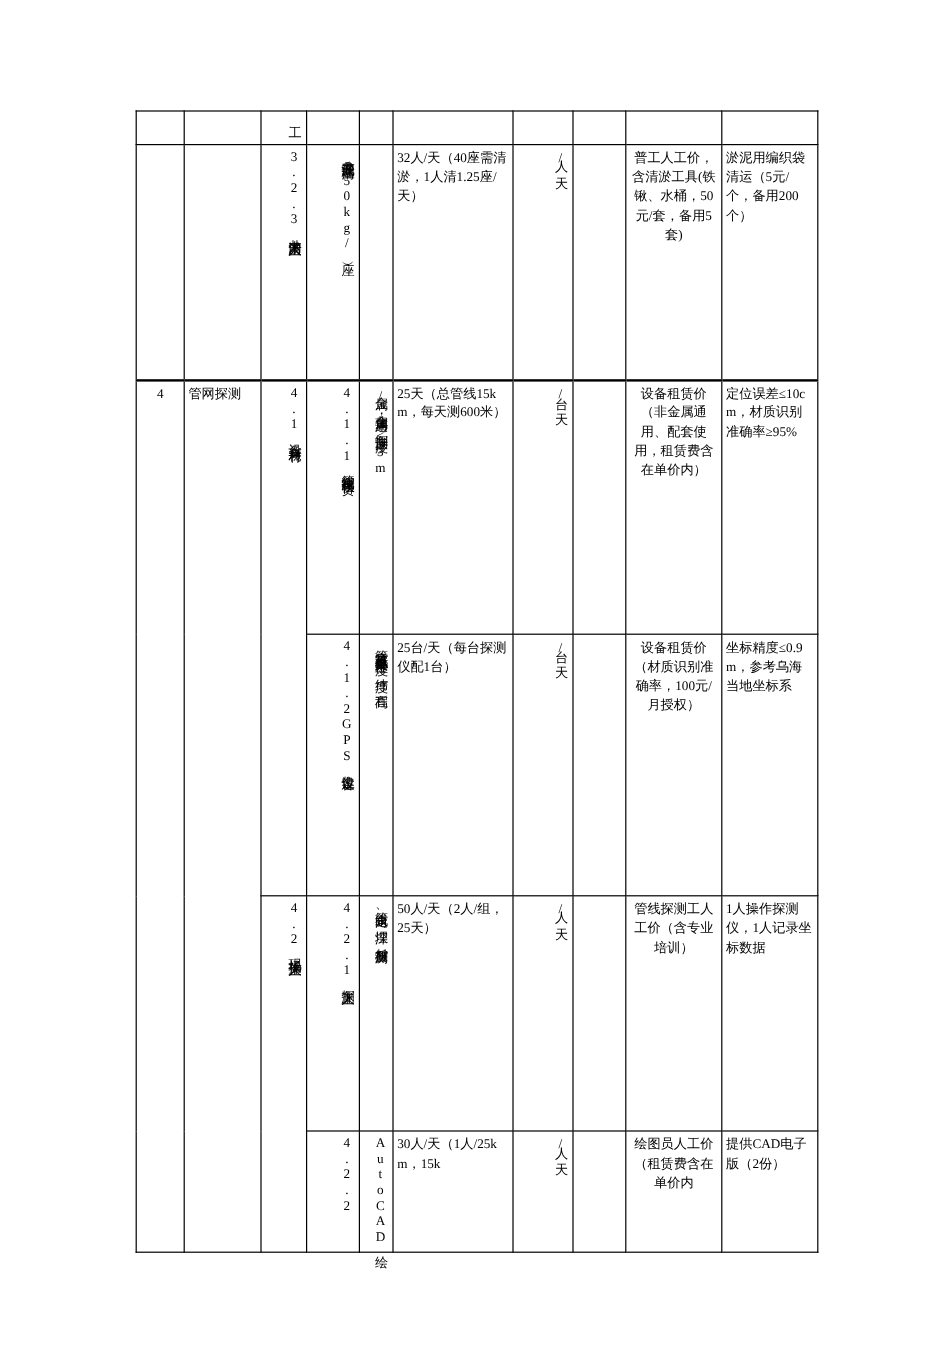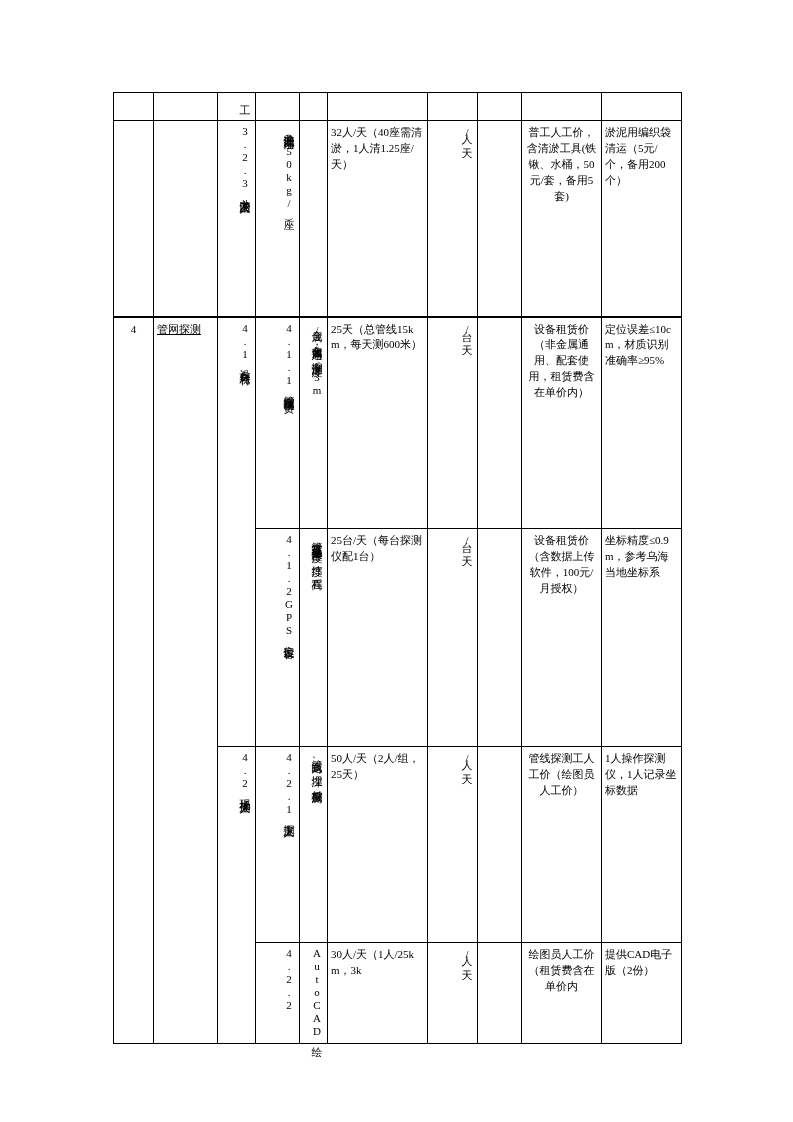--- a/index.html
+++ b/index.html
@@ -50,21 +50,21 @@
     text-align: center;
   }
   td.mid {
     vertical-align: middle;
   }
   
   tr.section-start > td {
     border-top: 2px solid #000000;
   }
   .col-a { width: 40px; }
-  .col-b { width: 64px; text-decoration: underline; }
+  .col-b { width: 64px; }
   .col-c { width: 38px; }
   .col-d { width: 44px; }
   .col-e { width: 28px; }
   .col-f { width: 100px; }
   .col-g { width: 50px; }
   .col-h { width: 44px; }
   .col-i { width: 80px; text-align: center; }
   .col-j { width: 80px; }
 </style>
 </head>
@@ -125,39 +125,39 @@
           <td class="col-i">设备租赁价（非金属通用、配套使用，租赁费含在单价内）</td>
           <td class="col-j">定位误差≤10cm，材质识别准确率≥95%</td>
         </tr>
 
         <tr style="height: 218px;">
           <td class="col-d vert">4.1.2GPS定位设备</td>
           <td class="col-e vert">管线节点坐标采集（经度、纬度、高程）</td>
           <td class="col-f">25台/天（每台探测仪配1台）</td>
           <td class="col-g vert">台/天</td>
           <td class="col-h"></td>
-          <td class="col-i">设备租赁价（含数据上传软件，100元/月授权）</td>
+          <td class="col-i">设备租赁价（材质识别准确率，100元/月授权）</td>
           <td class="col-j">坐标精度≤0.9m，参考乌海当地坐标系</td>
         </tr>
 
         <tr style="height: 196px;">
           <td class="col-c vert" rowspan="2">4.2现场操作人工</td>
           <td class="col-d vert">4.2.1探测人工</td>
           <td class="col-e vert">管线走向、埋深、材质探测</td>
           <td class="col-f">50人/天（2人/组，25天）</td>
           <td class="col-g vert">人/天</td>
           <td class="col-h"></td>
-          <td class="col-i">管线探测工人工价（绘图员人工价）</td>
+          <td class="col-i">管线探测工人工价（含专业培训）</td>
           <td class="col-j">1人操作探测仪，1人记录坐标数据</td>
         </tr>
 
         <tr style="height: 72px;">
           <td class="col-d vert">4.2.2</td>
           <td class="col-e vert">AutoCAD绘</td>
-          <td class="col-f">30人/天（1人/25km，3k</td>
+          <td class="col-f">30人/天（1人/25km，15k</td>
           <td class="col-g vert">人/天</td>
           <td class="col-h"></td>
           <td class="col-i">绘图员人工价（租赁费含在单价内</td>
           <td class="col-j">提供CAD电子版（2份）</td>
         </tr>
 
       </tbody>
     </table>
   </div>
 </div>

